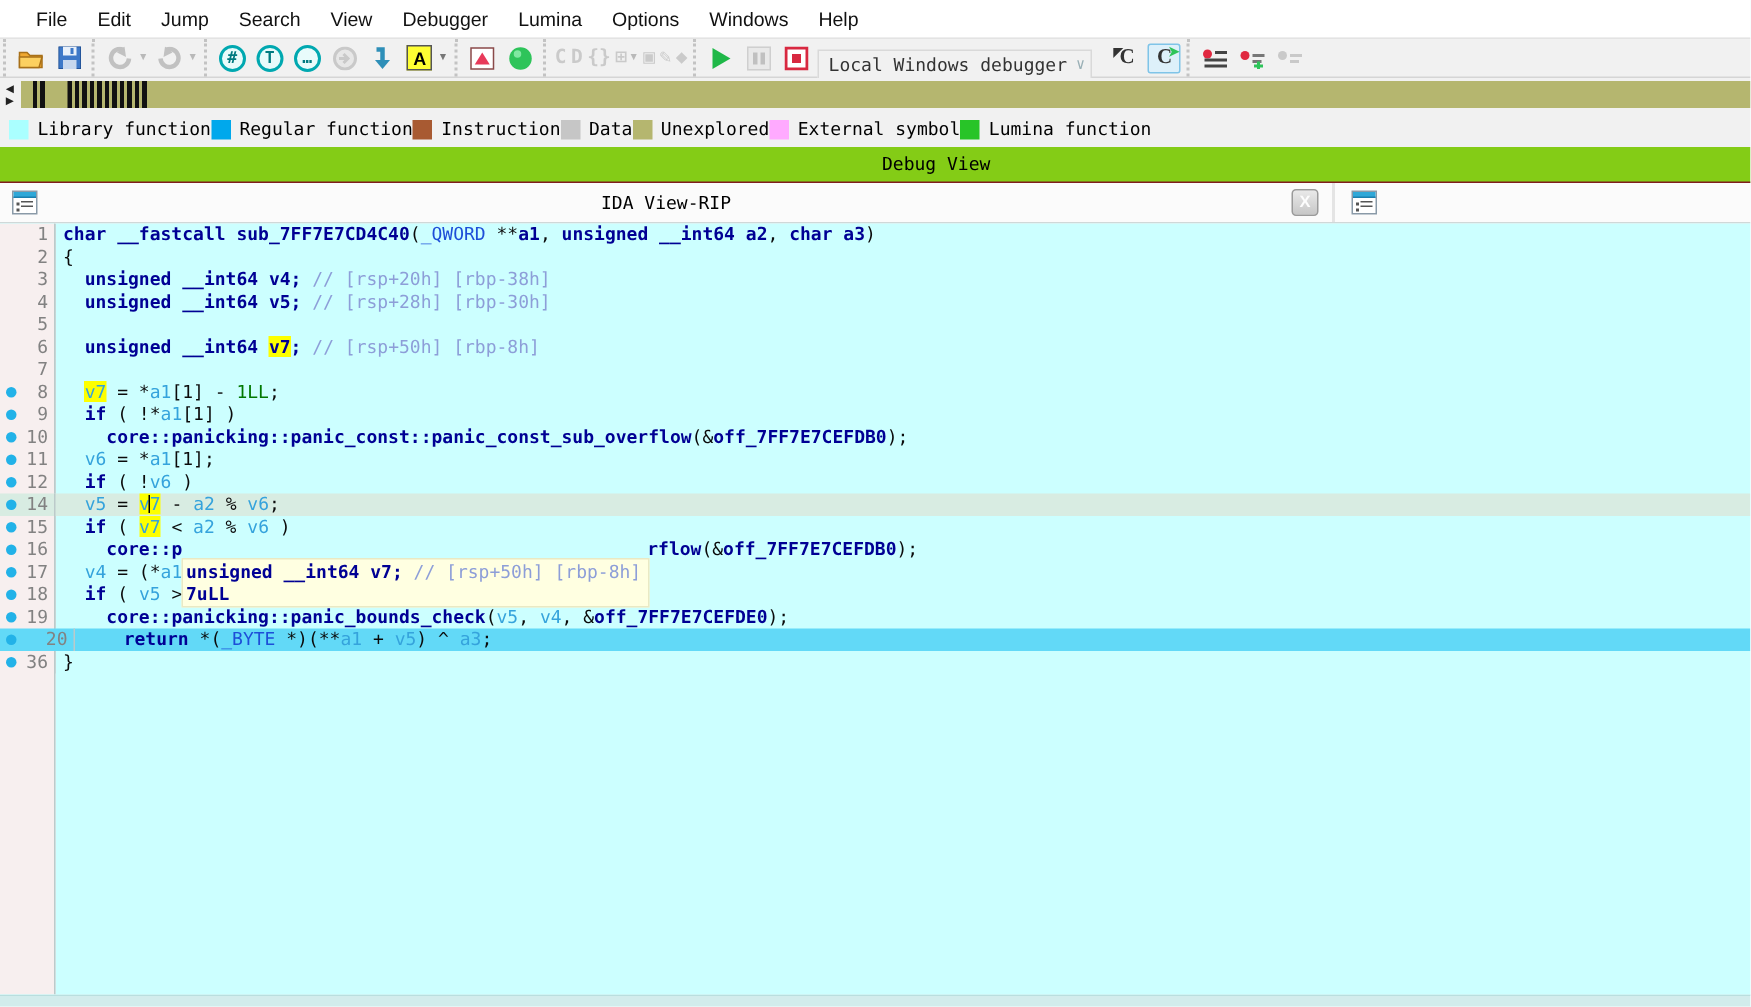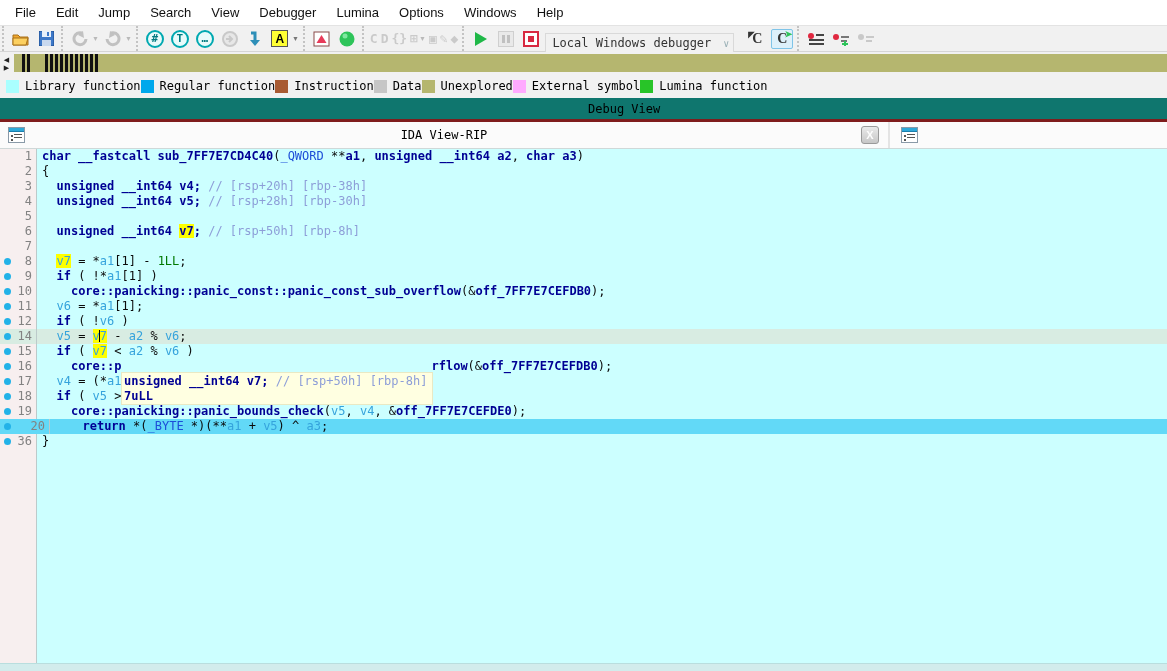--- a/index.html
+++ b/index.html
@@ -2,35 +2,35 @@
 <html><head>
 <meta charset="utf-8">
 <style>
   * { margin:0; padding:0; box-sizing:border-box; }
   html,body { width:1167px; height:671px; overflow:hidden; background:#fff;
               font-family:"Liberation Sans", sans-serif; }
   .app { position:relative; width:1167px; height:671px; background:#fff; }
 
   
   .menubar { height:25px; background:#ffffff; display:flex; align-items:center;
-             padding-left:5px; gap:0;border-radius:9px; }
+             padding-left:14px; gap:0;border-radius:9px; }
   .menu-item { font-size:13px; color:#111; padding:3px 10px; cursor:default; }
 
   
   .toolbar { height:27px; background:#f1f1f1; border-top:1px solid #e3e3e3;
              border-bottom:1px solid #d5d5d5; display:flex; align-items:center; }
   .tgroup { display:flex; align-items:center; height:100%; padding:0 4px 0 6px;
             border-left:2px dotted #c3c3c3; gap:3px; }
   .tgroup:first-child { border-left:2px dotted #c3c3c3; margin-left:2px; }
   .tbtn { width:22px; height:20px; display:flex; align-items:center; justify-content:center;
           font-size:13px; }
   .tbtn svg { display:block; }
   .caret-s { font-size:7px; color:#777; margin-left:-2px; }
   .disabled { opacity:.45; filter:grayscale(1); }
-  .combo { display:flex; align-items:center; gap:12px; height:20px; padding:0 4px 0 6px;
+  .combo { display:flex; align-items:center; gap:6px; height:20px; padding:0 4px 0 6px;
            background:#f1f1f1; border:1px solid #d9d9d9;
            font-family:"DejaVu Sans Mono", monospace; font-size:12px; color:#333;margin-top:9px; }
   .combo .chev { color:#9ab0b6; font-size:10px; }
   .cbox { width:22px; height:20px; border:1px solid transparent; display:flex;
           align-items:center; justify-content:center; position:relative;
           font-family:"Liberation Serif", serif; font-weight:bold; font-size:14px; color:#333; }
   .cbox.active { background:#ddf0fa; border:1px solid #7fc4e8; border-radius:2px; }
   .cbox .mini-arrow { position:absolute; font-size:9px; line-height:9px; }
 
   
@@ -45,21 +45,21 @@
     background:repeating-linear-gradient(90deg,#111 0 3px,transparent 3px 5px); }
 
   
   .legend { height:24px; background:#f1f1f1; display:flex; align-items:center;
             padding-left:6px; font-family:"DejaVu Sans Mono", monospace;
             font-size:12px; color:#000; }
   .leg-item { display:flex; align-items:center; gap:6px; }
   .leg-swatch { width:13px; height:13px; }
 
   
-  .tabrow { height:24px; background:#0f766e; border-bottom:3px solid #7f1d1d; position:relative; }
+  .tabrow { height:24px; background:#84cc16; border-bottom:1px solid #7f1d1d; position:relative; }
   .tab-label { position:absolute; left:588px; top:4px;
                font-family:"DejaVu Sans Mono", monospace; font-size:12px; color:#000; }
 
   
   .titlerow { height:27px; display:flex; background:#fbfbfb; border-bottom:1px solid #cfd8d8; }
   .ptitle { position:relative; background:#fbfbfb; }
   .ptitle.main { width:890px; border-right:2px solid #e4e4e4; }
   .ptitle.side { flex:1; }
   .panel-icon { position:absolute; top:5px; width:17px; height:16px; background:#fff;
                 border:1px solid #8a9aa8; }

